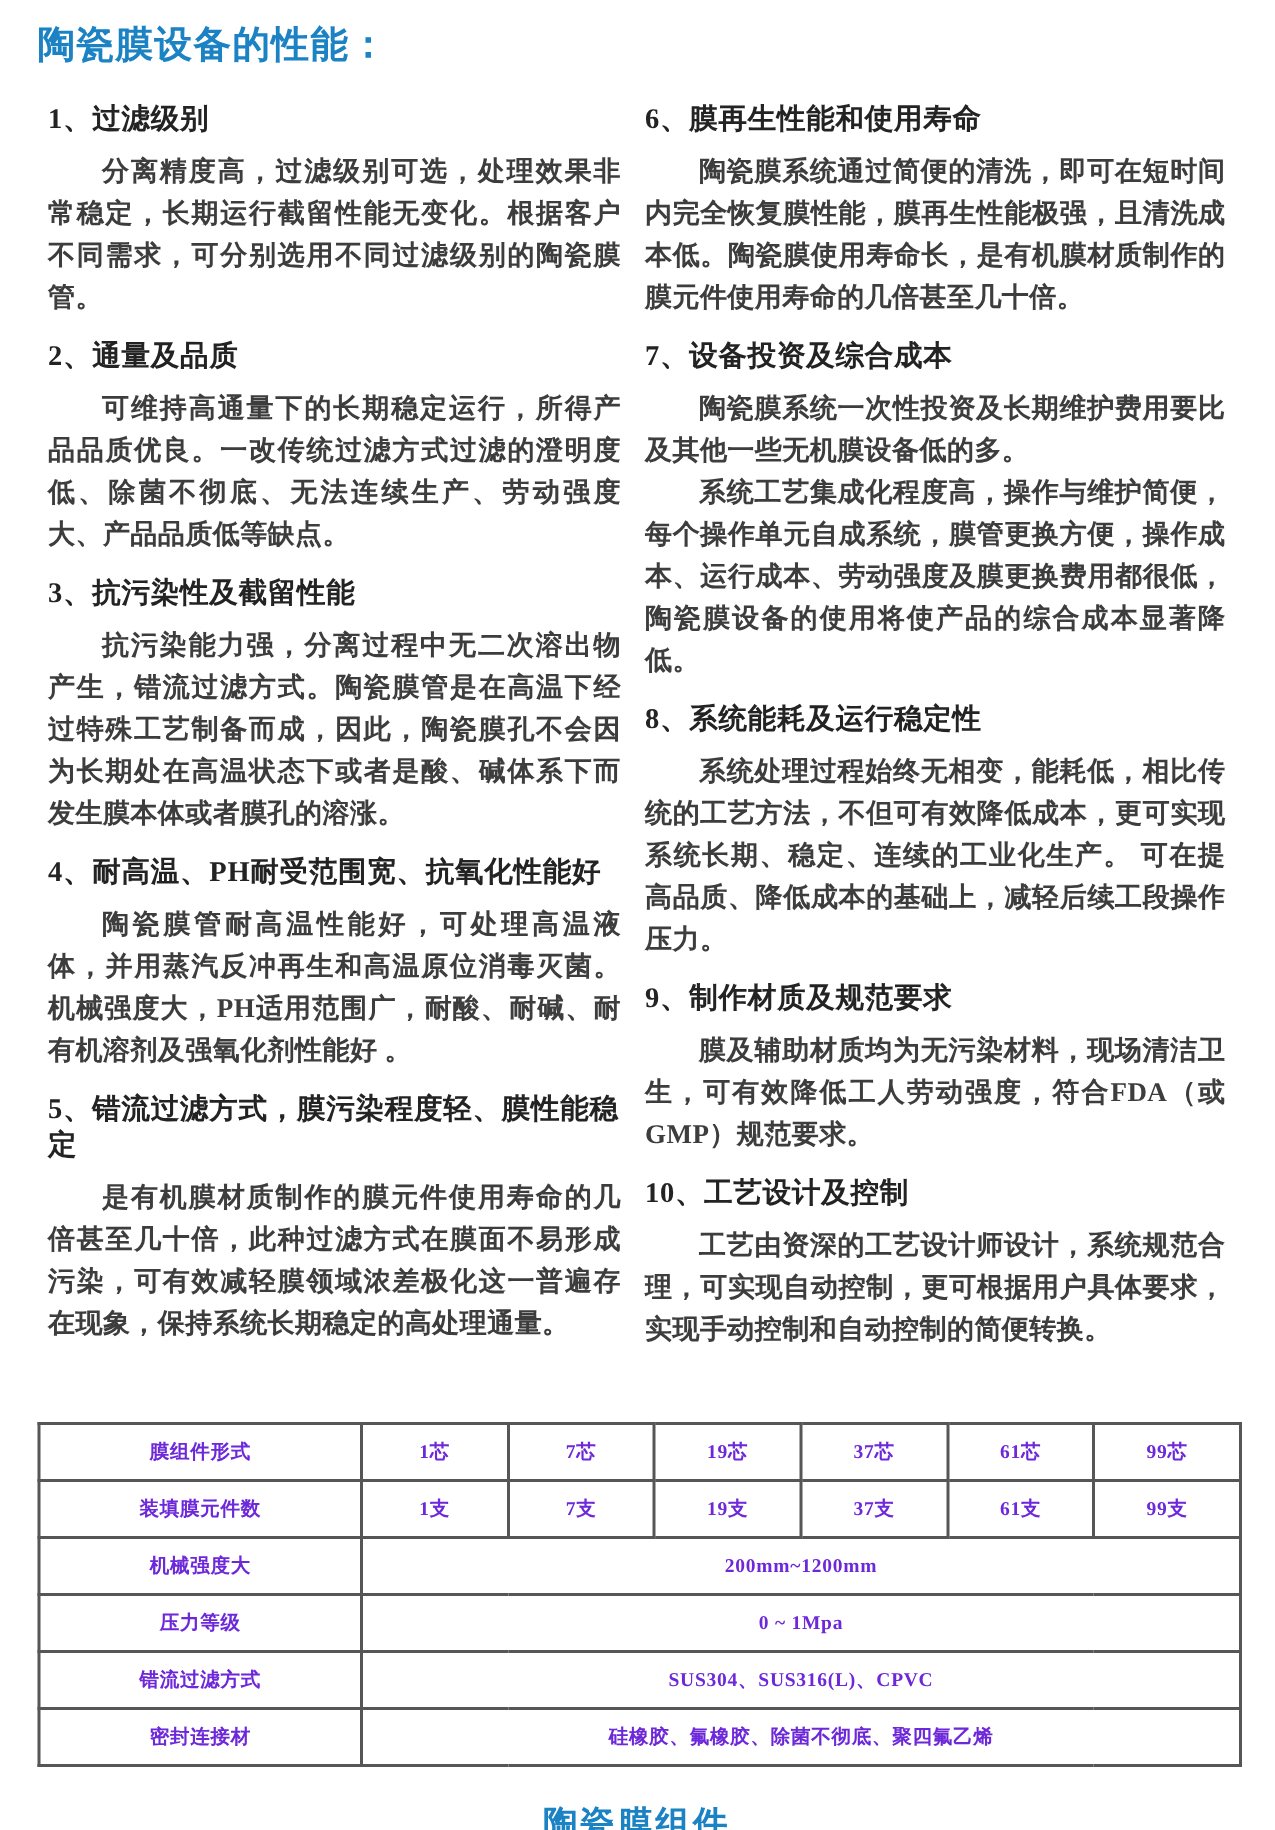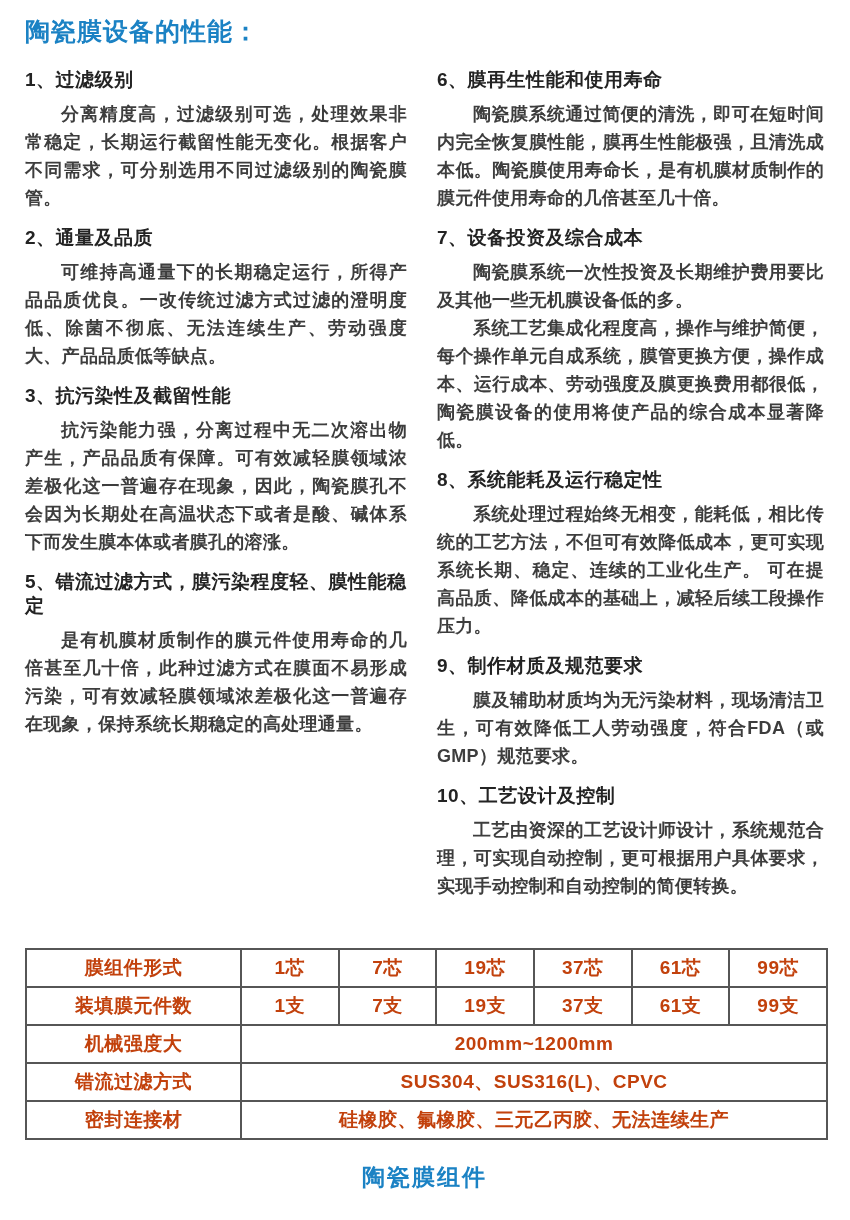--- a/index.html
+++ b/index.html
@@ -8,33 +8,35 @@
     width: 850px;
     height: 1220px;
     background: #ffffff;
     font-family: "Liberation Sans", "DejaVu Sans", sans-serif;
     overflow: hidden;
   }
   .page {
     width: 850px;
     height: 1196px;
     padding: 14px 26px 0 25px;
+    font-family: Liberation Serif, serif;
   }
   .doc-title {
     color: #1b82c4;
     font-size: 25px;
     font-weight: bold;
     letter-spacing: 1px;
     margin: 0 0 6px 0;
     line-height: 34px;
   }
   .columns {
     display: flex;
-    gap: 30px;
+    gap: 16px;
     align-items: flex-start;
+    justify-content: center;
   }
   .col { flex: 0 0 auto; }
   .col-left  { width: 382px; }
   .col-right { width: 387px; }
   .sec h3 {
     font-size: 19px;
     font-weight: bold;
     color: #232323;
     letter-spacing: 0.5px;
     line-height: 24px;
@@ -55,23 +57,23 @@
     border-collapse: collapse;
     width: 803px;
     margin-top: 48px;
     table-layout: fixed;
   }
   .spec-table td {
     border: 2px solid #565656;
     height: 38px;
     text-align: center;
     vertical-align: middle;
-    font-size: 19px;
+    font-size: 13px;
     font-weight: bold;
-    color: #c2410c;
+    color: #6d28d9;
     letter-spacing: 0.5px;
     padding: 2px 4px;
   }
   .spec-table td.label { width: 215px; }
   .doc-footer {
     text-align: center;
     color: #1b82c4;
     font-size: 23px;
     font-weight: bold;
     letter-spacing: 2px;
@@ -91,21 +93,25 @@
       <div class="sec">
         <h3>1、过滤级别</h3>
         <p>分离精度高，过滤级别可选，处理效果非常稳定，长期运行截留性能无变化。根据客户不同需求，可分别选用不同过滤级别的陶瓷膜管。</p>
       </div>
       <div class="sec">
         <h3>2、通量及品质</h3>
         <p>可维持高通量下的长期稳定运行，所得产品品质优良。一改传统过滤方式过滤的澄明度低、除菌不彻底、无法连续生产、劳动强度大、产品品质低等缺点。</p>
       </div>
       <div class="sec">
         <h3>3、抗污染性及截留性能</h3>
-        <p>抗污染能力强，分离过程中无二次溶出物产生，产品品质有保障。可有效减轻膜领域浓差极化这一普遍存在现象，因此，陶瓷膜孔不会因为长期处在高温状态下或者是酸、碱体系下而发生膜本体或者膜孔的溶涨。</p>
+        <p>抗污染能力强，分离过程中无二次溶出物产生，错流过滤方式。陶瓷膜管是在高温下经过特殊工艺制备而成，因此，陶瓷膜孔不会因为长期处在高温状态下或者是酸、碱体系下而发生膜本体或者膜孔的溶涨。</p>
+      </div>
+      <div class="sec">
+        <h3>4、耐高温、PH耐受范围宽、抗氧化性能好</h3>
+        <p>陶瓷膜管耐高温性能好，可处理高温液体，并用蒸汽反冲再生和高温原位消毒灭菌。机械强度大，PH适用范围广，耐酸、耐碱、耐有机溶剂及强氧化剂性能好 。</p>
       </div>
       <div class="sec">
         <h3>5、错流过滤方式，膜污染程度轻、膜性能稳定</h3>
         <p>是有机膜材质制作的膜元件使用寿命的几倍甚至几十倍，此种过滤方式在膜面不易形成污染，可有效减轻膜领域浓差极化这一普遍存在现象，保持系统长期稳定的高处理通量。</p>
       </div>
     </div>
 
     <div class="col col-right">
       <div class="sec">
         <h3>6、膜再生性能和使用寿命</h3>
@@ -150,25 +156,29 @@
         <td>19支</td>
         <td>37支</td>
         <td>61支</td>
         <td>99支</td>
       </tr>
       <tr>
         <td class="label">机械强度大</td>
         <td colspan="6">200mm~1200mm</td>
       </tr>
       <tr>
+        <td class="label">压力等级</td>
+        <td colspan="6">0 ~ 1Mpa</td>
+      </tr>
+      <tr>
         <td class="label">错流过滤方式</td>
         <td colspan="6">SUS304、SUS316(L)、CPVC</td>
       </tr>
       <tr>
         <td class="label">密封连接材</td>
-        <td colspan="6">硅橡胶、氟橡胶、三元乙丙胶、无法连续生产</td>
+        <td colspan="6">硅橡胶、氟橡胶、除菌不彻底、聚四氟乙烯</td>
       </tr>
     </tbody>
   </table>
 
   <div class="doc-footer">陶瓷膜组件</div>
 
 </div>
 
 </body></html>

